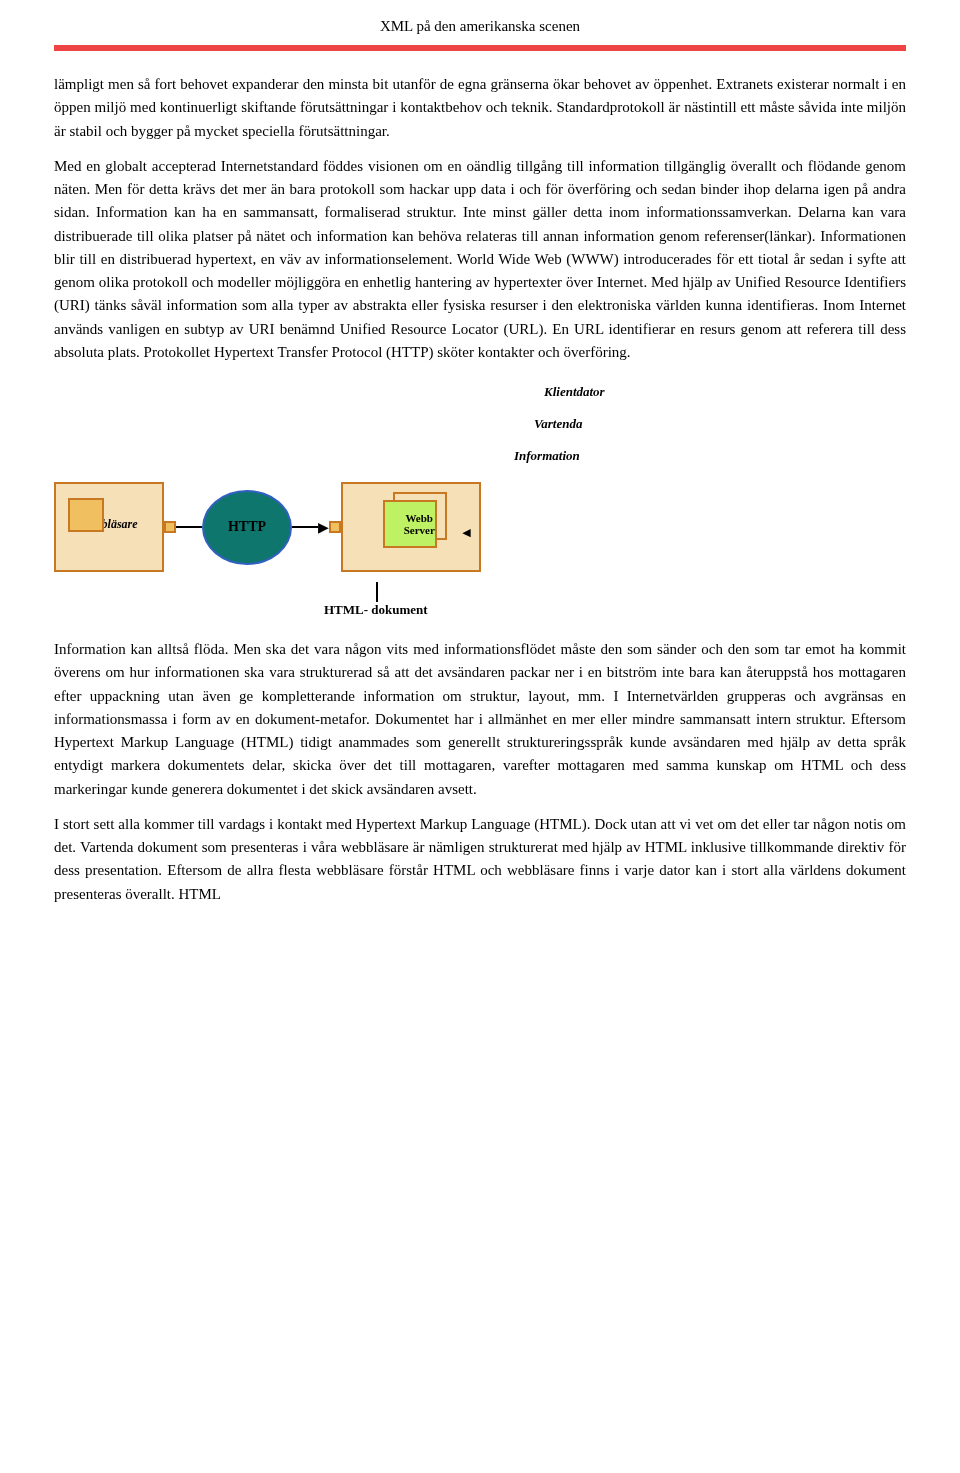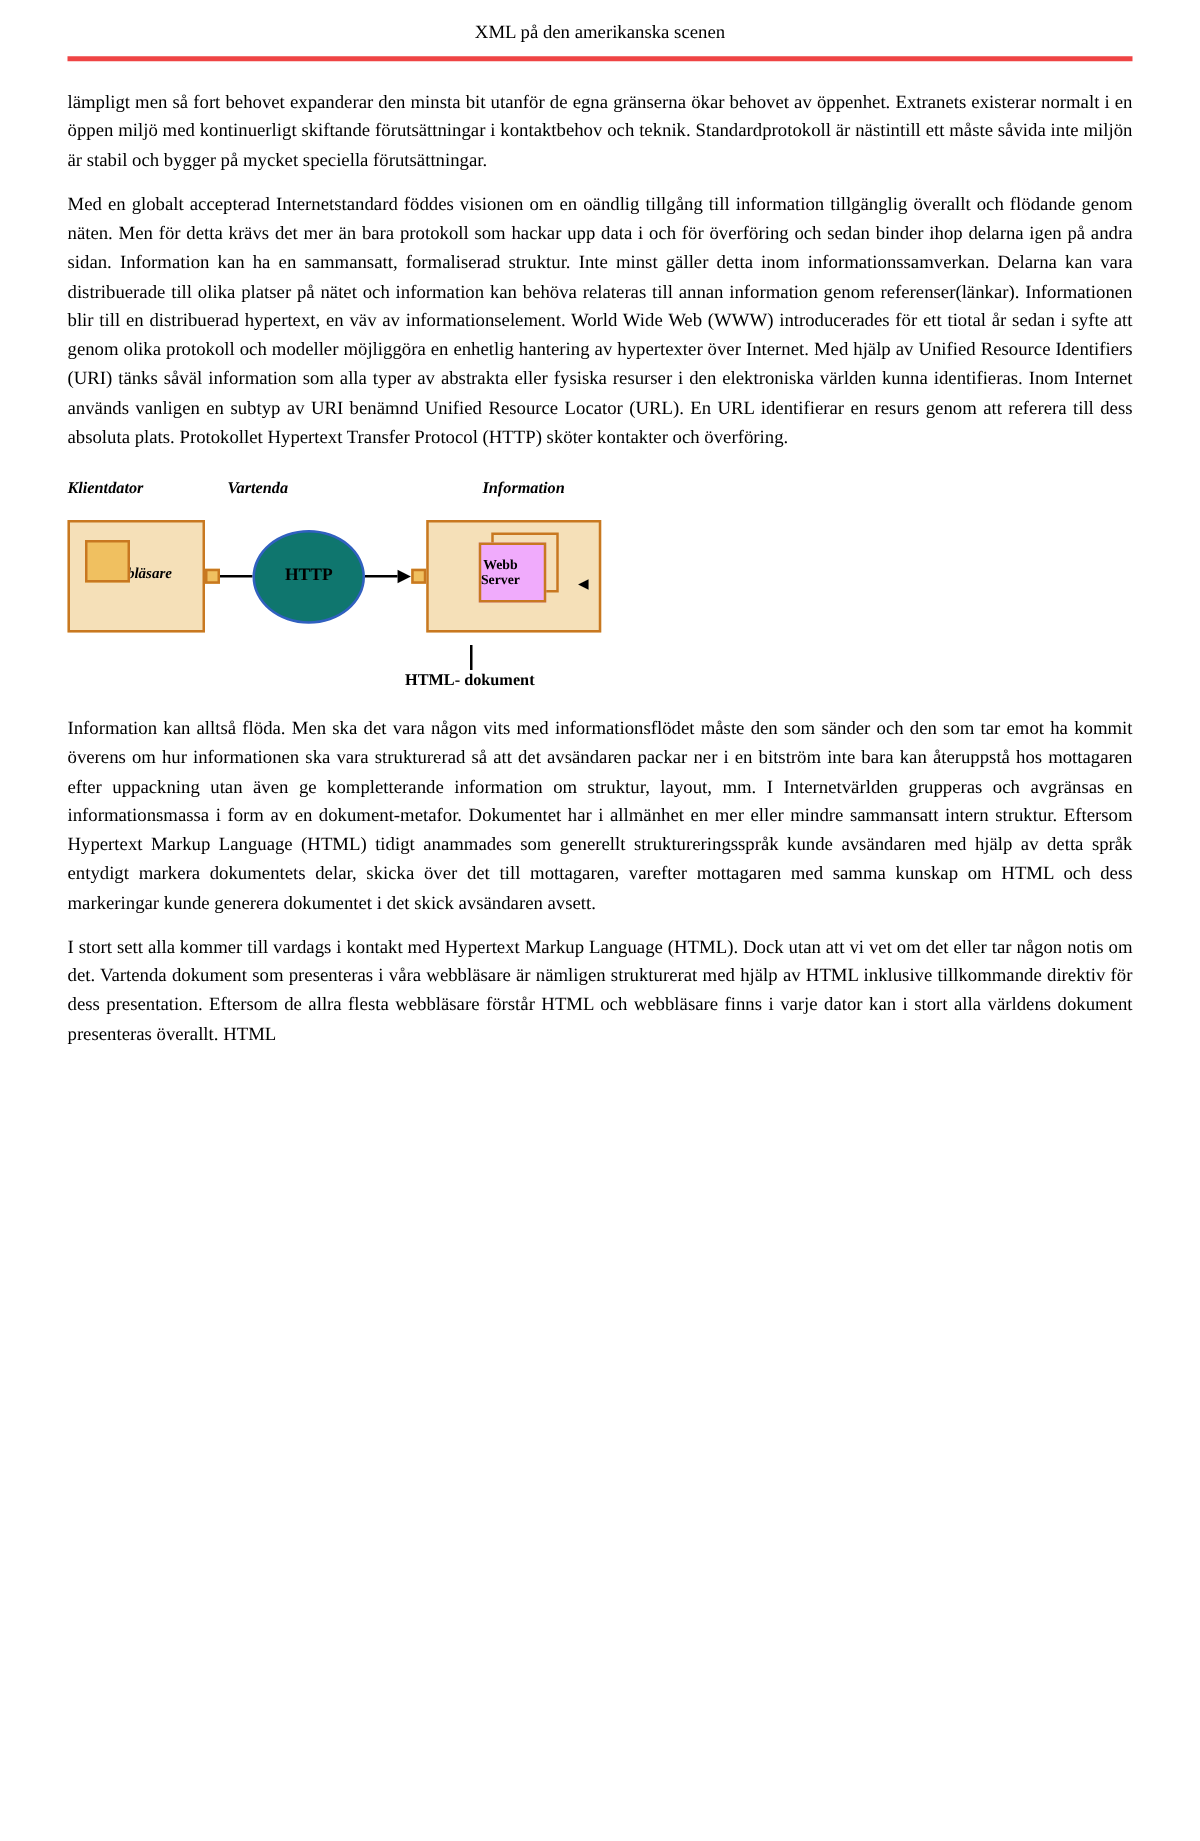--- a/index.html
+++ b/index.html
@@ -11,21 +11,21 @@
       width: 960px;
     }
     .page {
       width: 960px;
       padding: 0 54px 40px 54px;
     }
     .page-header {
       text-align: center;
       padding: 18px 0 10px 0;
       font-size: 15px;
-      border-bottom: 4px solid #ef4444;
+      border-bottom: 6px solid #ef4444;
       margin-bottom: 22px;
     }
     p {
       text-align: justify;
       line-height: 1.55;
       margin-bottom: 12px;
     }
 
     
     .box-klient {
@@ -99,21 +99,21 @@
     <span>XML på den amerikanska scenen</span>
   </div>
 
   <p>lämpligt men så fort behovet expanderar den minsta bit utanför de egna gränserna ökar behovet av öppenhet. Extranets existerar normalt i en öppen miljö med kontinuerligt skiftande förutsättningar i kontaktbehov och teknik. Standardprotokoll är nästintill ett måste såvida inte miljön är stabil och bygger på mycket speciella förutsättningar.</p>
 
 
   <p>Med en globalt accepterad Internetstandard föddes visionen om en oändlig tillgång till information tillgänglig överallt och flödande genom näten. Men för detta krävs det mer än bara protokoll som hackar upp data i och för överföring och sedan binder ihop delarna igen på andra sidan. Information kan ha en sammansatt, formaliserad struktur. Inte minst gäller detta inom informationssamverkan. Delarna kan vara distribuerade till olika platser på nätet och information kan behöva relateras till annan information genom referenser(länkar). Informationen blir till en distribuerad hypertext, en väv av informationselement. World Wide Web (WWW) introducerades för ett tiotal år sedan i syfte att genom olika protokoll och modeller möjliggöra en enhetlig hantering av hypertexter över Internet. Med hjälp av Unified Resource Identifiers (URI) tänks såväl information som alla typer av abstrakta eller fysiska resurser i den elektroniska världen kunna identifieras. Inom Internet används vanligen en subtyp av URI benämnd Unified Resource Locator (URL). En URL identifierar en resurs genom att referera till dess absoluta plats. Protokollet Hypertext Transfer Protocol (HTTP) sköter kontakter och överföring.</p>
 
   <div class="diagram-container">
 
-    <div style="display:flex; flex-direction:row; align-items:flex-end; margin-bottom:8px; gap:4px; width:600px;">
+    <div style="display:flex; flex-direction:column; align-items:flex-end; margin-bottom:8px; gap:16px; width:600px;">
       <div style="width:110px; font-style:italic; font-weight:bold; font-size:13px; text-align:left;">Klientdator</div>
       <div style="width:120px; font-style:italic; font-weight:bold; font-size:13px; text-align:left; margin-left:14px;">Vartenda</div>
       <div style="width:140px; font-style:italic; font-weight:bold; font-size:13px; text-align:left; margin-left:80px;">Information</div>
     </div>
 
     <div style="display:flex; flex-direction:row; align-items:center; position:relative; height:110px;">
 
       <div class="box-klient">
         <div class="box-klient-inner"></div>
         <span class="box-klient-label">Webbläsare</span>
@@ -133,21 +133,21 @@
       <div style="display:flex; align-items:center; position:relative;">
         <div style="width:26px; height:2px; background:#000;"></div>
         <div style="font-size:14px;">▶</div>
         <div style="width:12px; height:12px; border:2px solid #c87820; background:#f0c060; margin-left:0;"></div>
       </div>
 
       <div class="box-server" style="position:relative; width:140px; height:90px; border:2px solid #c87820; background:#f5e0b8;">
 
         <div style="position:absolute; top:8px; left:50px; width:54px; height:48px; border:2px solid #c87820; background:#f5e0b8;"></div>
 
-        <div style="position:absolute; top:16px; left:40px; width:54px; height:48px; border:2px solid #c87820; background:#f0abfc; display:flex; align-items:center; justify-content:flex-start;">
+        <div style="position:absolute; top:16px; left:40px; width:54px; height:48px; border:2px solid #c87820; background:#bef264; display:flex; align-items:center; justify-content:flex-end;">
           <span style="font-size:11px; font-weight:bold; text-align:center; white-space:pre-line;">Webb
 Server</span>
         </div>
 
         <div style="position:absolute; right:8px; top:42px; font-size:11px;">◀</div>
       </div>
     </div>
 
     <div style="position:relative; margin-top:0; margin-left:0; width:600px; height:46px;">
 

